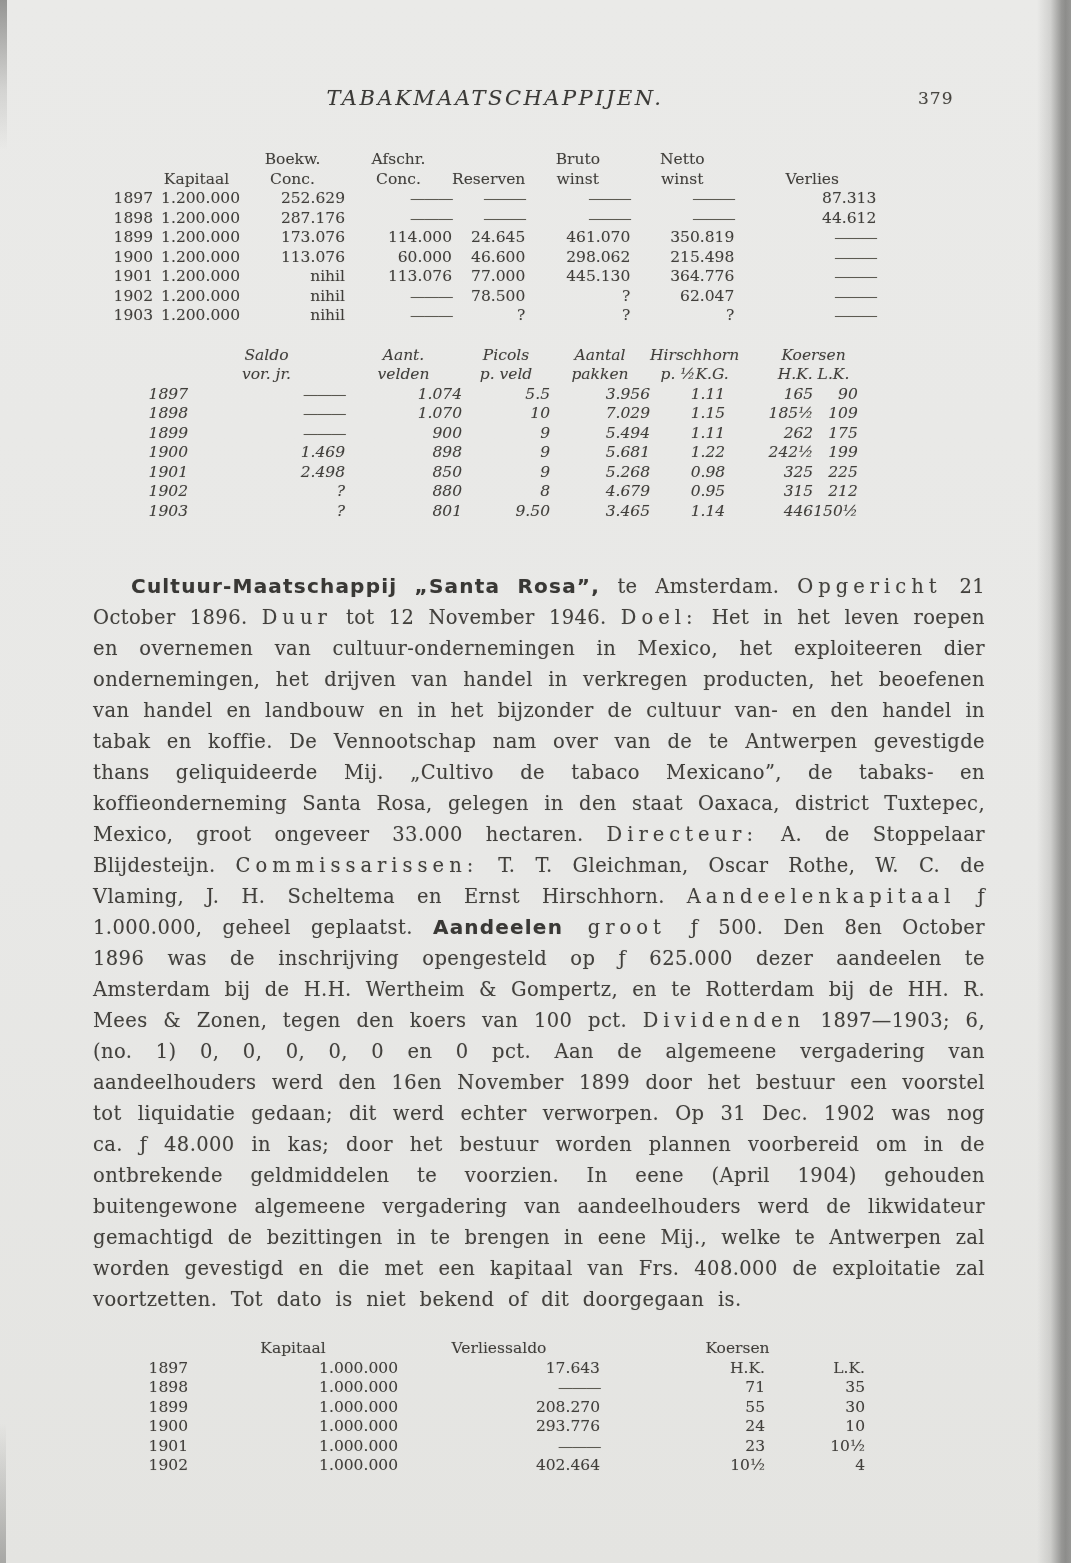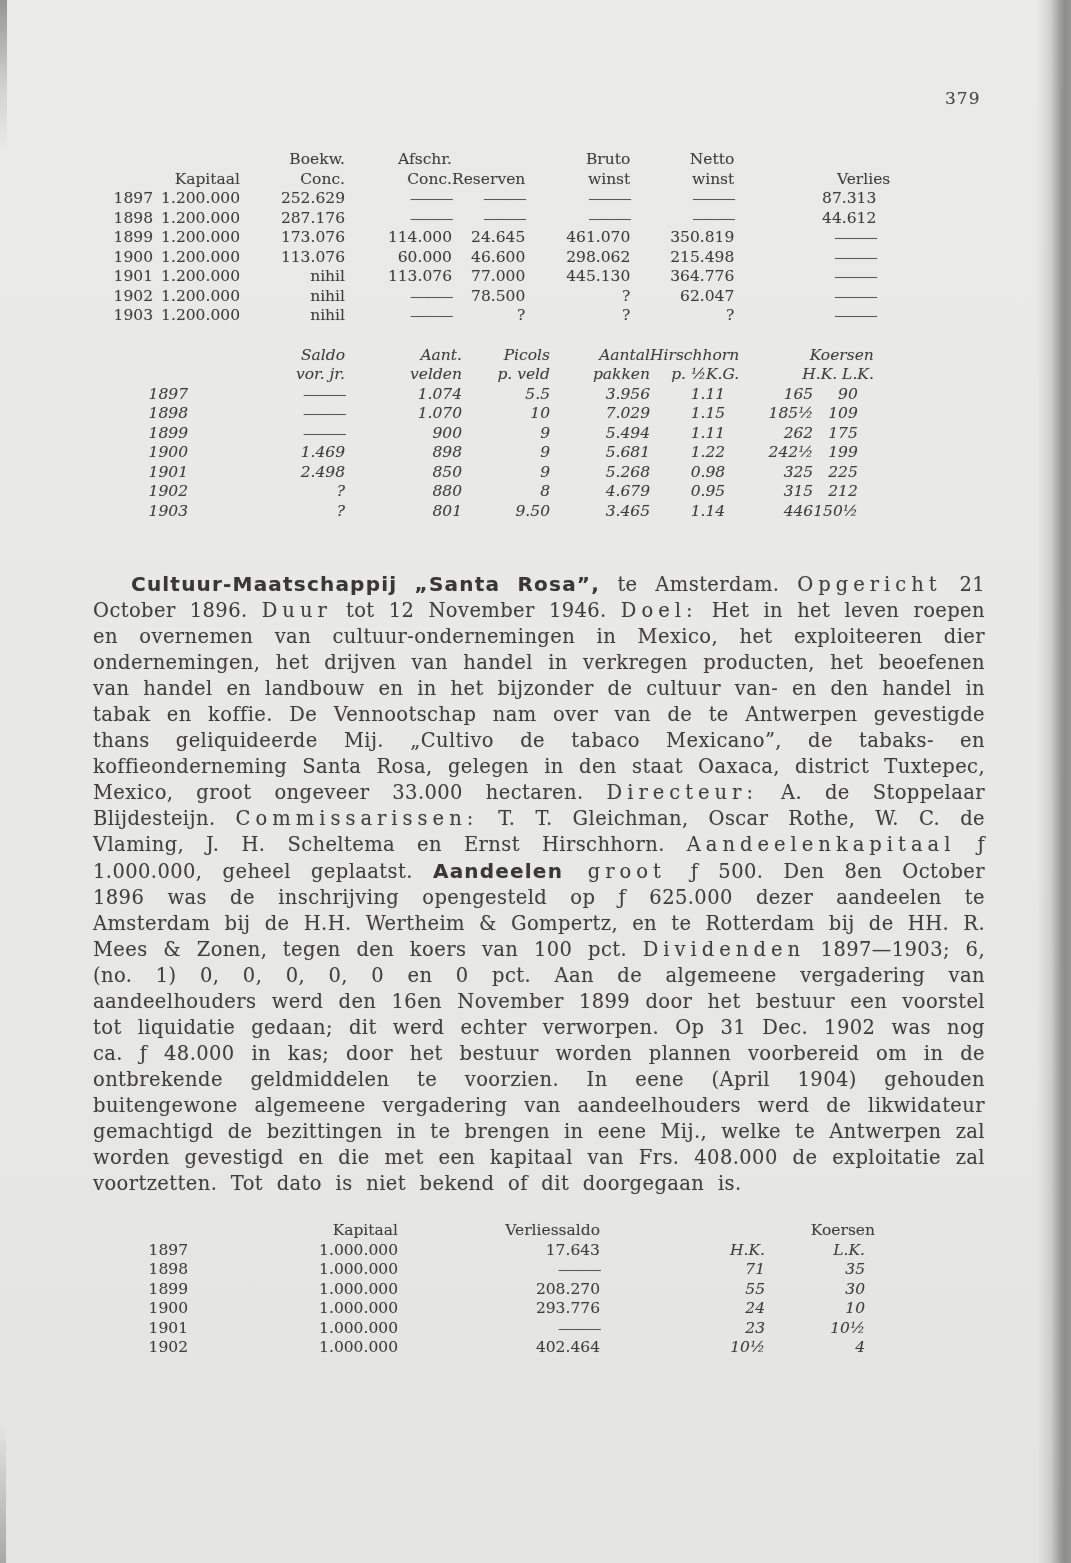--- a/index.html
+++ b/index.html
@@ -24,64 +24,65 @@
   .edge-left-bottom{
     position:absolute;bottom:0;left:0;width:6px;height:140px;
     background:linear-gradient(to top,rgba(95,95,93,0.45),rgba(110,110,108,0));
   }
 
   .page-header{position:relative;margin-top:86px;height:32px;}
   .header-title{
     width:840px;margin-left:75px;text-align:center;
     font-style:italic;font-size:21px;letter-spacing:2.5px;color:#3b3a37;
   }
-  .page-number{position:absolute;left:945px;top:2px;font-size:17px;letter-spacing:1px;color:#484641;}
+  .page-number{position:absolute;left:918px;top:2px;font-size:17px;letter-spacing:1px;color:#484641;}
 
   table.fin{
     border-collapse:collapse;table-layout:fixed;
     margin-left:93px;font-size:15.5px;color:#413f3b;
   }
   table.fin th,table.fin td{
     padding:0;line-height:19.5px;height:19.5px;
     font-weight:normal;white-space:pre-line;overflow:visible;
   }
-  table.fin th{text-align:right;vertical-align:bottom;}
+  table.fin th{text-align:center;vertical-align:bottom;}
   table.fin td{text-align:right;}
   table.fin td:first-child{text-align:right;padding-left:2px;}
   td.rule{letter-spacing:-1.5px;color:#59574f;}
 
   .t1{margin-top:32px;}
   .t2{margin-top:20px;font-style:italic;}
   .t3{margin-top:24px;}
   .t2 td:nth-child(6){padding-right:28px;}
   .t2 th:nth-child(6){padding-right:14px;}
   .t2 td:nth-child(8){padding-right:16px;}
   .t1 td:nth-child(8){padding-right:14px;}
-  .t3 td:nth-child(4),.t3 td:nth-child(5){padding-right:10px;font-style:italic;}
+  .t3 td:nth-child(4),.t3 td:nth-child(5){padding-right:10px;}
 
   .article{
     width:892px;margin-left:93px;margin-top:50px;
-    font-size:19.5px;line-height:26px;
+    font-size:19.5px;line-height:31px;
     letter-spacing:0.4px;word-spacing:7px;
     text-align:justify;text-indent:38px;color:#42403c;
   }
   .seg-bold{
     font-family:"DejaVu Sans","Liberation Sans",sans-serif;
     font-weight:bold;font-size:20px;letter-spacing:1.2px;word-spacing:5px;color:#39383500;
     color:#393835;
   }
   .seg-spaced{letter-spacing:5px;}
   .seg-normal{}
 </style>
 </head>
 <body>
 
 <div class="page">
 
   <div class="page-header">
+    <div class="header-title">TABAKMAATSCHAPPIJEN.</div>
     <div class="page-number">379</div>
   </div>
 
   <table class="fin t1">
     <colgroup>
       <col style="width:60px">
         <col style="width:87px">
         <col style="width:105px">
         <col style="width:107px">
       <col style="width:71px">

